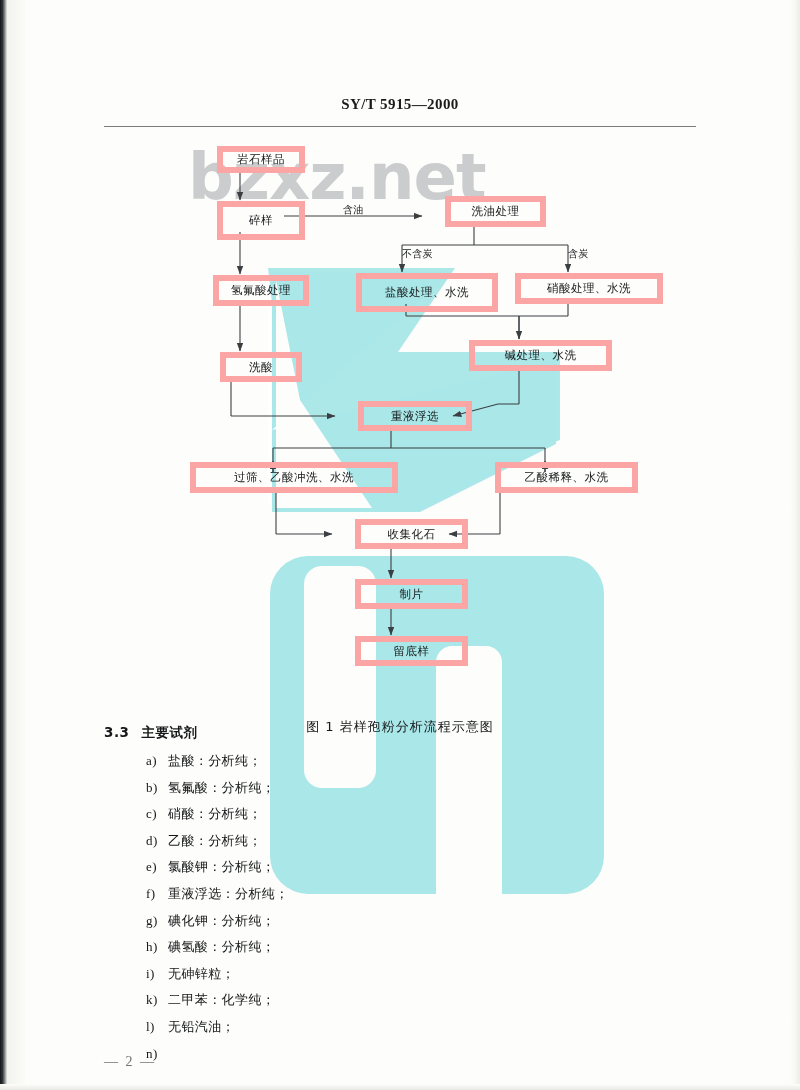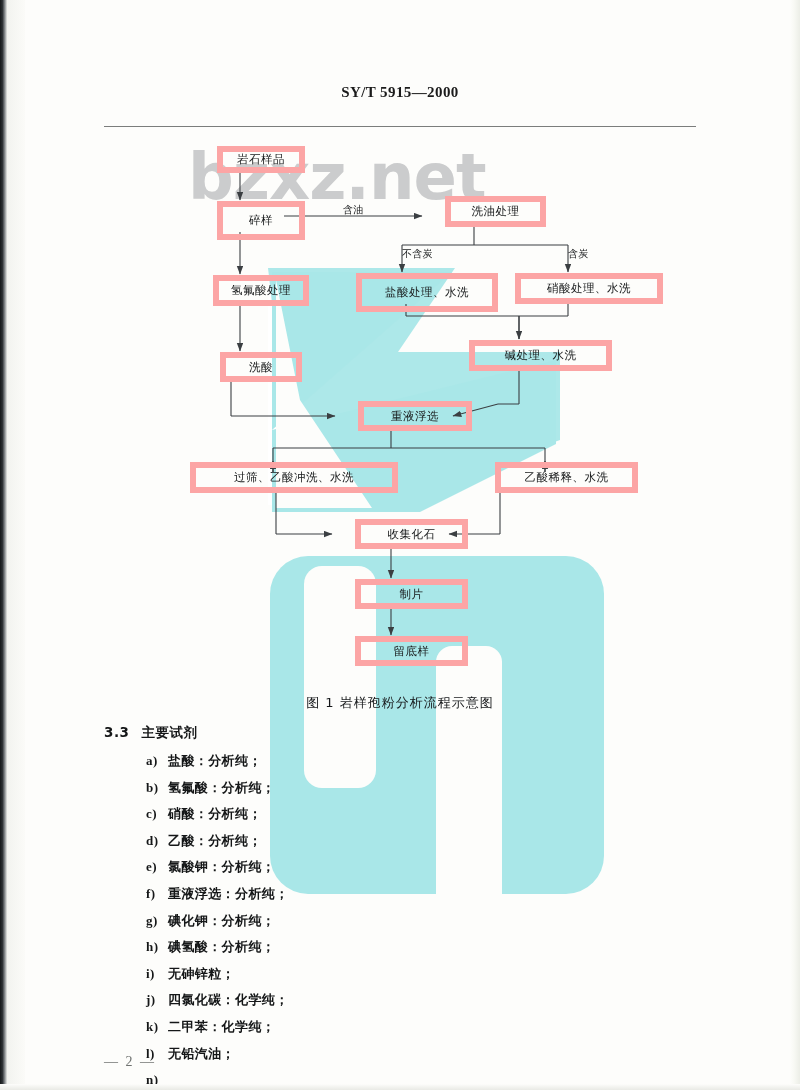--- a/index.html
+++ b/index.html
@@ -50,21 +50,21 @@
     color: #c9cacb;
     opacity: .95;
     pointer-events: none;
     user-select: none;
     white-space: nowrap;
   }
 
   
   #header-title {
     position: absolute;
-    left: 0; top: 84px;
+    left: 0; top: 96px;
     width: 800px;
     text-align: center;
     font-family: "Liberation Serif", serif;
     font-weight: bold;
     font-size: 15px;
     color: #1b1b1b;
     letter-spacing: .4px;
   }
   #header-rule {
     position: absolute;
@@ -99,21 +99,21 @@
     font-family: Liberation Mono, monospace;
     font-size: 10px;
     color: #17191a;
     white-space: nowrap;
     letter-spacing: .3px;
   }
 
   
   #fig-caption {
     position: absolute;
-    left: 0; top: 694px;
+    left: 0; top: 718px;
     width: 800px;
     text-align: center;
     font-family: "DejaVu Sans", "Liberation Sans", sans-serif;
     font-size: 13px;
     color: #16181a;
     letter-spacing: 1px;
   }
 
   
   #section {
@@ -135,21 +135,20 @@
     list-style: none;
     margin: 0;
     padding: 0 0 0 42px;
   }
   .reagent-list li {
     font-family: "DejaVu Sans", "Liberation Sans", sans-serif;
     font-size: 13px;
     line-height: 26.6px;
     letter-spacing: .4px;
     white-space: nowrap;
-    font-weight: bold;
   }
   .reagent-list li .mark {
     display: inline-block;
     min-width: 22px;
     font-family: "Liberation Serif", serif;
     font-size: 13px;
   }
   #page-number {
     position: absolute;
     left: 104px; top: 1054px;
@@ -275,21 +274,20 @@
     <ul class="reagent-list">
       <li><span class="mark">a)</span><span>盐酸：分析纯；</span></li>
       <li><span class="mark">b)</span><span>氢氟酸：分析纯；</span></li>
       <li><span class="mark">c)</span><span>硝酸：分析纯；</span></li>
       <li><span class="mark">d)</span><span>乙酸：分析纯；</span></li>
       <li><span class="mark">e)</span><span>氯酸钾：分析纯；</span></li>
       <li><span class="mark">f)</span><span>重液浮选：分析纯；</span></li>
       <li><span class="mark">g)</span><span>碘化钾：分析纯；</span></li>
       <li><span class="mark">h)</span><span>碘氢酸：分析纯；</span></li>
       <li><span class="mark">i)</span><span>无砷锌粒；</span></li>
-      <li><span class="mark">j)</span><span>四氯化碳：化学纯；</span></li>
       <li><span class="mark">k)</span><span>二甲苯：化学纯；</span></li>
       <li><span class="mark">l)</span><span>无铅汽油；</span></li>
       <li><span class="mark">n)</span></li>
     </ul>
   </div>
 
   <div id="page-number">— 2 —</div>
 
   <div class="edge-left"></div>
   <div class="edge-left-2"></div>

